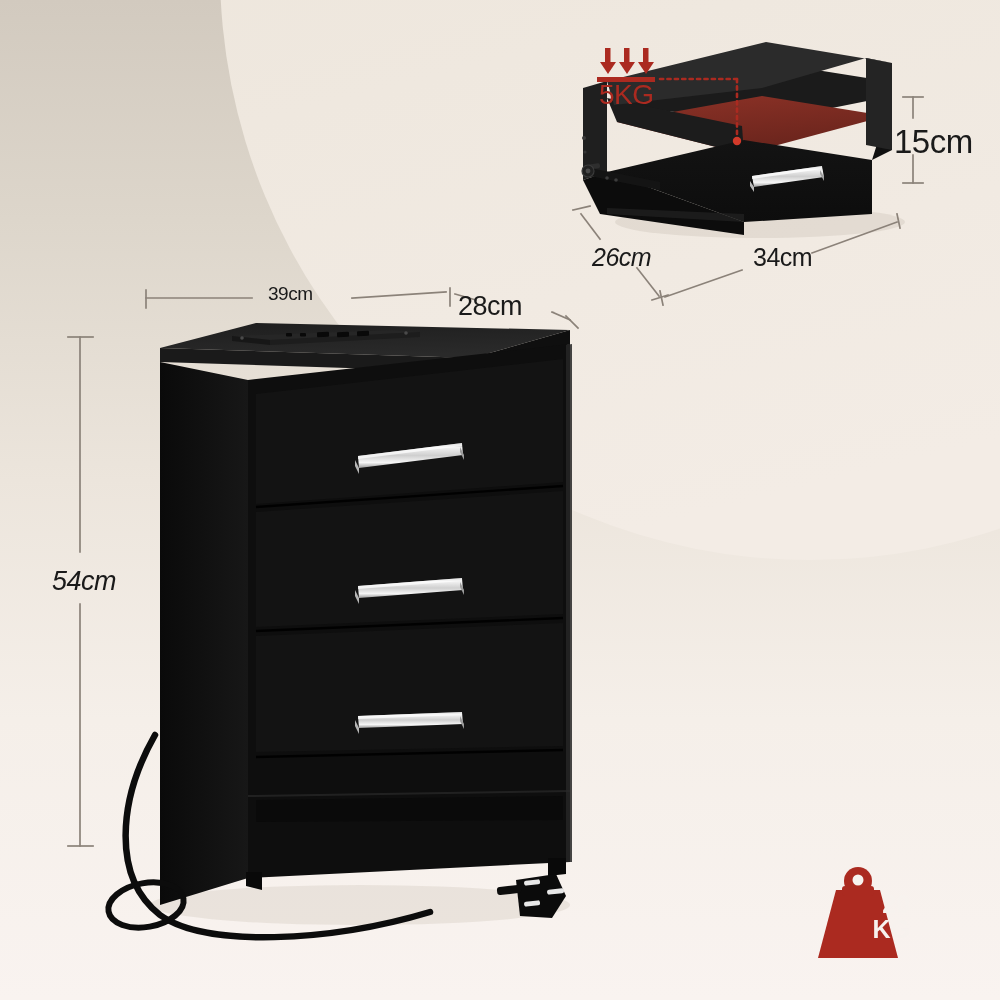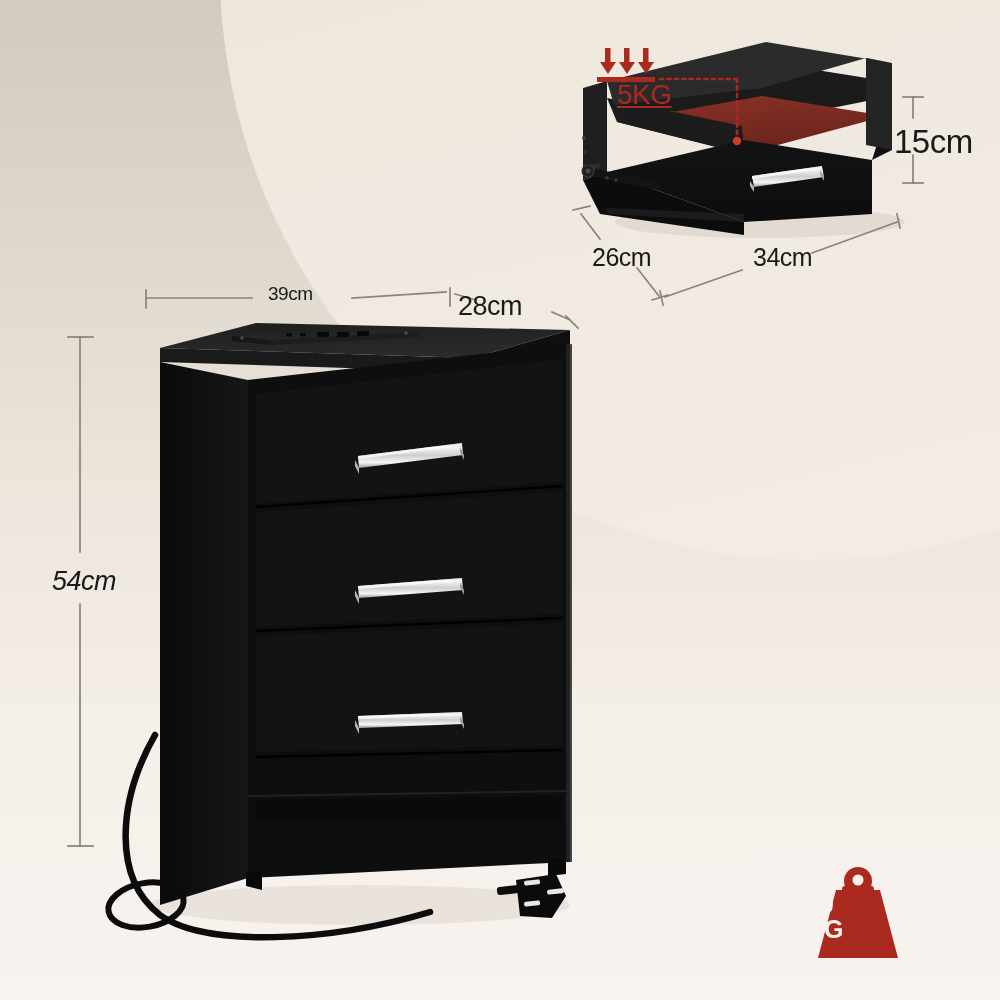--- a/index.html
+++ b/index.html
@@ -30,45 +30,44 @@
     position: absolute;
     font-family: "Liberation Sans", sans-serif;
     color: #1a1a1a;
     white-space: nowrap;
     letter-spacing: -0.5px;
   }
   .dim-39 { left: 268px; top: 283px; font-size: 19px; }
   .dim-28 { left: 458px; top: 291px; font-size: 27px; }
   .dim-54 { left: 52px; top: 566px; font-size: 27px; font-style: italic; }
   .dim-15 { left: 894px; top: 123px; font-size: 33px; }
-  .dim-26 { left: 592px; top: 243px; font-size: 25px; }
+  .dim-26 { left: 592px; top: 243px; font-size: 25px; font-style: italic; }
   .dim-34 { left: 753px; top: 243px; font-size: 25px; text-align: center; }
   .kg5 {
     position: absolute;
-    left: 617px;
+    left: 599px;
     top: 79px;
     font-size: 28px;
     color: #ab2a20;
     font-family: "Liberation Sans", sans-serif;
     letter-spacing: -0.5px;
-    text-decoration: underline;
   }
   .weight-badge {
     position: absolute;
     left: 806px;
     top: 866px;
     width: 104px;
     height: 100px;
   }
   .weight-badge-text {
     position: absolute;
     left: 0;
     top: 26px;
     width: 104px;
-    text-align: left;
+    text-align: right;
     color: #f7f2ee;
     font-size: 25px;
     line-height: 25px;
     font-family: "Liberation Sans", sans-serif;
     font-weight: bold;
     pointer-events: none;
   }
 </style>
 </head>
 <body>

